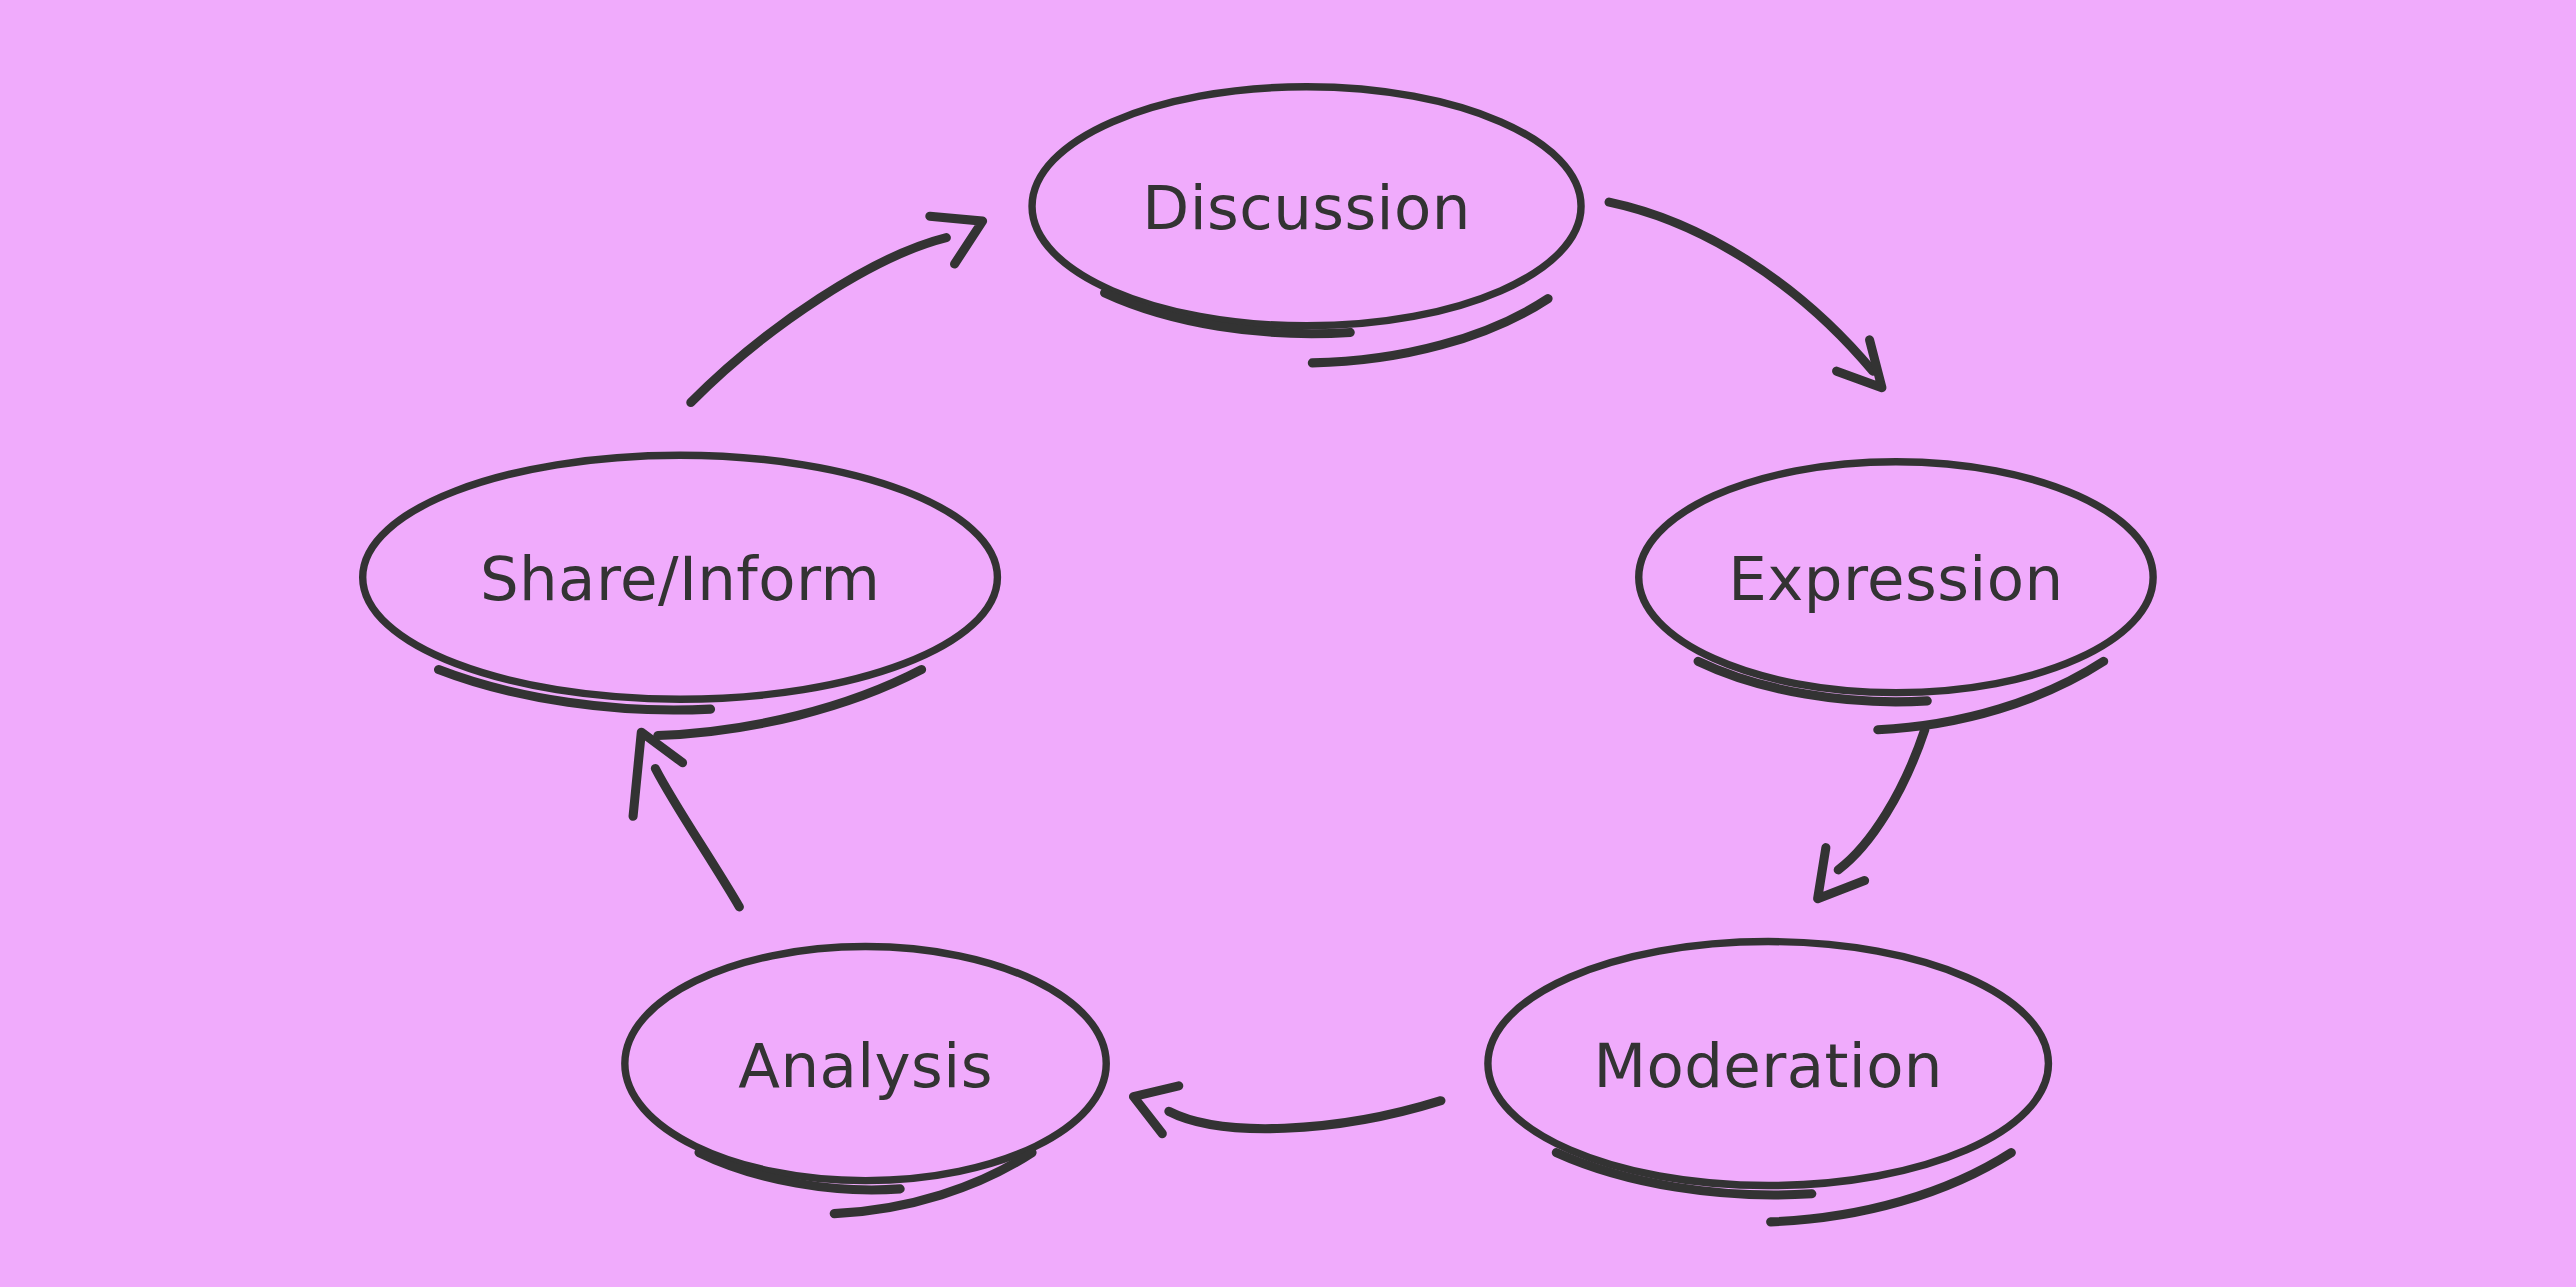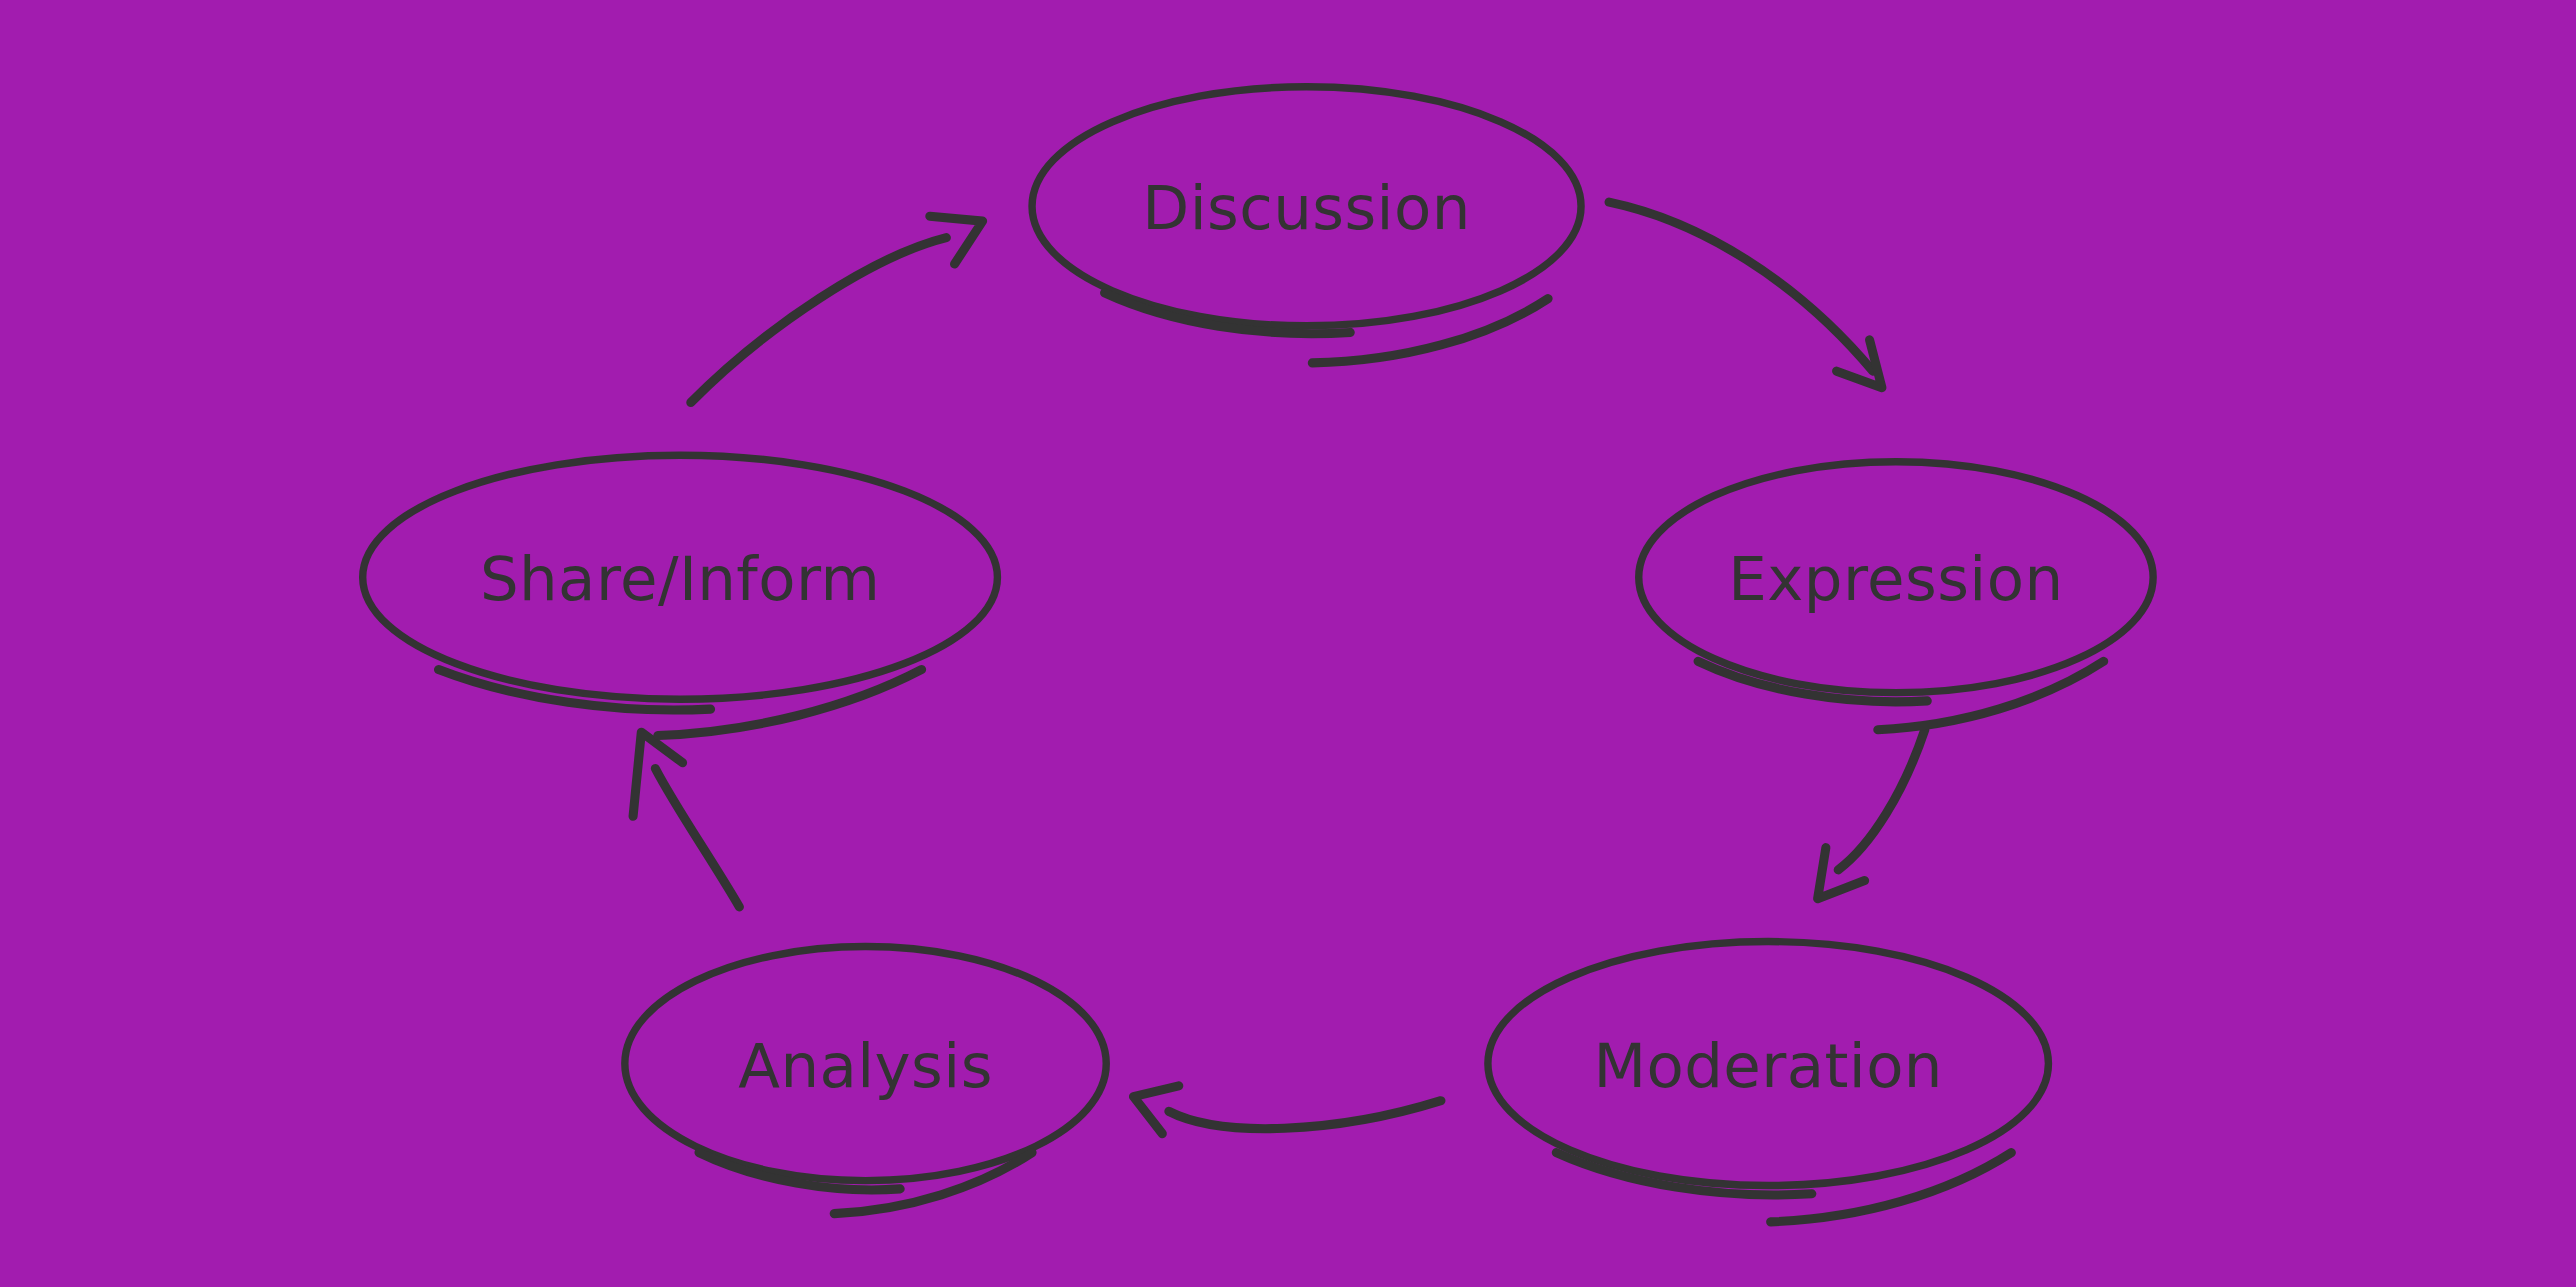--- a/index.html
+++ b/index.html
@@ -11,21 +11,21 @@
   body {
     width: 2576px;
     height: 1288px;
     overflow: hidden;
     font-family: "DejaVu Sans", "Liberation Sans", sans-serif;
   }
   #diagram-canvas {
     position: relative;
     width: 2576px;
     height: 1288px;
-    background: #a21caf;
+    background: #f0abfc;
   }
   #diagram-svg {
     display: block;
     width: 2576px;
     height: 1288px;
   }
   .node-outline {
     fill: none;
     stroke: #333333;
     stroke-width: 9;

